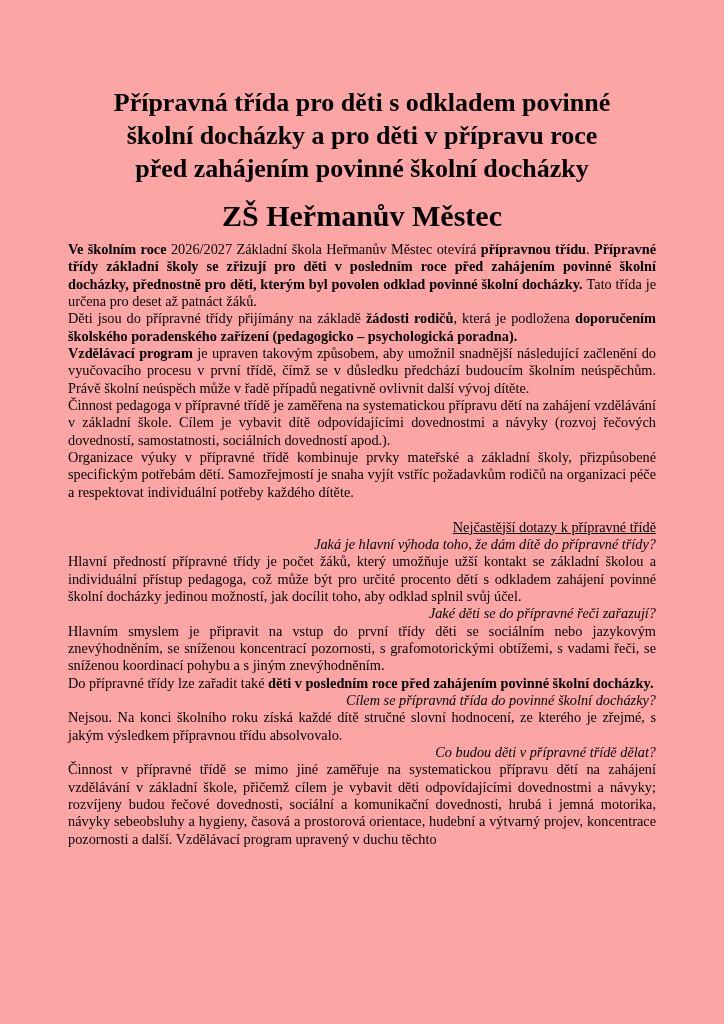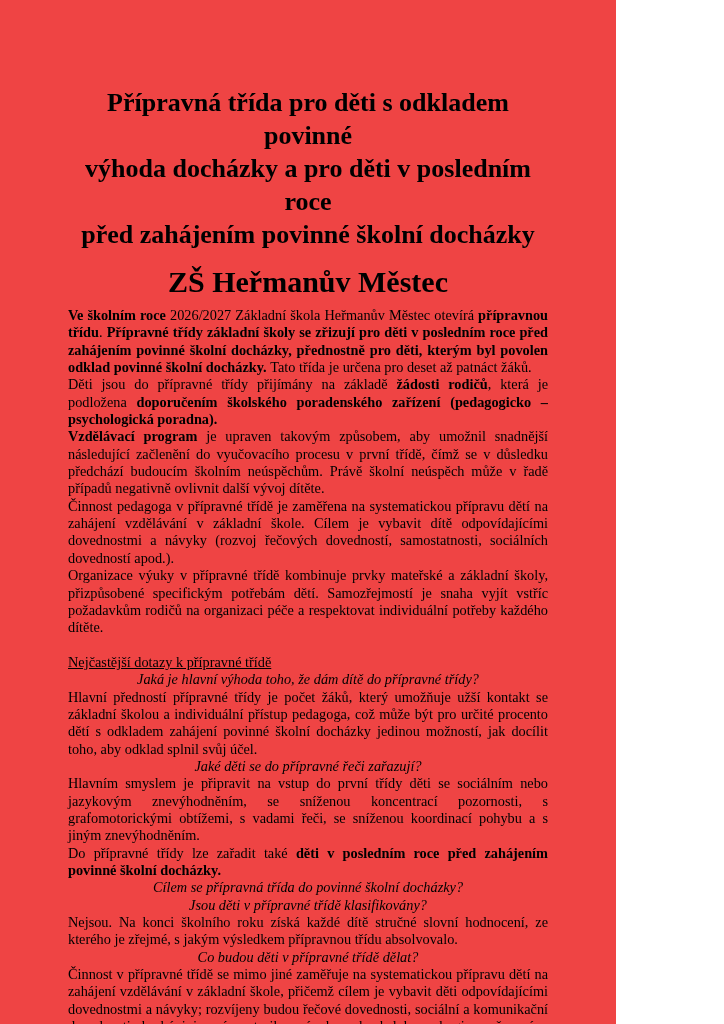--- a/index.html
+++ b/index.html
@@ -2,24 +2,24 @@
 <html lang="cs"><head>
 <meta charset="utf-8">
 <style>
   html, body {
     margin: 0;
     padding: 0;
     background: #ffffff;
   }
   .page {
     position: relative;
-    width: 616px;
+    width: 724px;
     height: 1024px;
     box-sizing: border-box;
-    background: #ef4444;
+    background: #fca5a5;
     color: #000000;
     font-family: "Liberation Serif", "DejaVu Serif", serif;
     padding: 86px 68px 0 68px;
     overflow: hidden;
   }
   .doc-title {
     margin: 0;
     font-size: 26px;
     font-weight: bold;
     line-height: 33px;
@@ -39,54 +39,53 @@
     line-height: 17.35px;
     text-align: justify;
   }
   .body-text p {
     margin: 0;
     padding: 0;
   }
   .body-text p.h {
     font-weight: bold;
     text-decoration: underline;
-    text-align: left;
+    text-align: right;
   }
   .body-text p.q {
     font-weight: bold;
     font-style: italic;
-    text-align: center;
+    text-align: right;
   }
   .body-text p.gap {
     margin-top: 17.35px;
   }
   .b { font-weight: bold; }
   .r { font-weight: normal; }
 </style>
 </head>
 <body>
 
 <div class="page">
   <h1 class="doc-title">
     <span>Přípravná třída pro děti s odkladem povinné</span>
-    <span>výhoda docházky a pro děti v posledním roce</span>
+    <span>školní docházky a pro děti v přípravu roce</span>
     <span>před zahájením povinné školní docházky</span>
   </h1>
   <h2 class="doc-subtitle">ZŠ Heřmanův Městec</h2>
   <div class="body-text">
       <p class="p"><span class="b">Ve školním roce </span><span class="r">2026/2027 Základní škola Heřmanův Městec otevírá </span><span class="b">přípravnou třídu</span><span class="r">. </span><span class="b">Přípravné třídy základní školy se zřizují pro děti v posledním roce před zahájením povinné školní docházky, přednostně pro děti, kterým byl povolen odklad povinné školní docházky. </span><span class="r">Tato třída je určena pro deset až patnáct žáků.</span></p>
       <p class="p"><span class="r">Děti jsou do přípravné třídy přijímány na základě </span><span class="b">žádosti rodičů</span><span class="r">, která je podložena </span><span class="b">doporučením školského poradenského zařízení (pedagogicko – psychologická poradna).</span></p>
       <p class="p"><span class="b">Vzdělávací program</span><span class="r"> je upraven takovým způsobem, aby umožnil snadnější následující začlenění do vyučovacího procesu v první třídě, čímž se v důsledku předchází budoucím školním neúspěchům. Právě školní neúspěch může v řadě případů negativně ovlivnit další vývoj dítěte.</span></p>
       <p class="p"><span class="r">Činnost pedagoga v přípravné třídě je zaměřena na systematickou přípravu dětí na zahájení vzdělávání v základní škole. Cílem je vybavit dítě odpovídajícími dovednostmi a návyky (rozvoj řečových dovedností, samostatnosti, sociálních dovedností apod.).</span></p>
       <p class="p"><span class="r">Organizace výuky v přípravné třídě kombinuje prvky mateřské a základní školy, přizpůsobené specifickým potřebám dětí. Samozřejmostí je snaha vyjít vstříc požadavkům rodičů na organizaci péče a respektovat individuální potřeby každého dítěte.</span></p>
       <p class="h gap"><span class="r">Nejčastější dotazy k přípravné třídě</span></p>
       <p class="q"><span class="r">Jaká je hlavní výhoda toho, že dám dítě do přípravné třídy?</span></p>
       <p class="p"><span class="r">Hlavní předností přípravné třídy je počet žáků, který umožňuje užší kontakt se základní školou a individuální přístup pedagoga, což může být pro určité procento dětí s odkladem zahájení povinné školní docházky jedinou možností, jak docílit toho, aby odklad splnil svůj účel.</span></p>
       <p class="q"><span class="r">Jaké děti se do přípravné řeči zařazují?</span></p>
       <p class="p"><span class="r">Hlavním smyslem je připravit na vstup do první třídy děti se sociálním nebo jazykovým znevýhodněním, se sníženou koncentrací pozornosti, s grafomotorickými obtížemi, s vadami řeči, se sníženou koordinací pohybu a s jiným znevýhodněním.</span></p>
       <p class="p"><span class="r">Do přípravné třídy lze zařadit také </span><span class="b">děti v posledním roce před zahájením povinné školní docházky.</span></p>
       <p class="q"><span class="r">Cílem se přípravná třída do povinné školní docházky?</span></p>
-      <p class="q"><span class="r">Jsou děti v přípravné třídě klasifikovány?</span></p>
       <p class="p"><span class="r">Nejsou. Na konci školního roku získá každé dítě stručné slovní hodnocení, ze kterého je zřejmé, s jakým výsledkem přípravnou třídu absolvovalo.</span></p>
       <p class="q"><span class="r">Co budou děti v přípravné třídě dělat?</span></p>
       <p class="p"><span class="r">Činnost v přípravné třídě se mimo jiné zaměřuje na systematickou přípravu dětí na zahájení vzdělávání v základní škole, přičemž cílem je vybavit děti odpovídajícími dovednostmi a návyky; rozvíjeny budou řečové dovednosti, sociální a komunikační dovednosti, hrubá i jemná motorika, návyky sebeobsluhy a hygieny, časová a prostorová orientace, hudební a výtvarný projev, koncentrace pozornosti a další. Vzdělávací program upravený v duchu těchto</span></p>
     </div>
 </div>
 
 </body></html>

